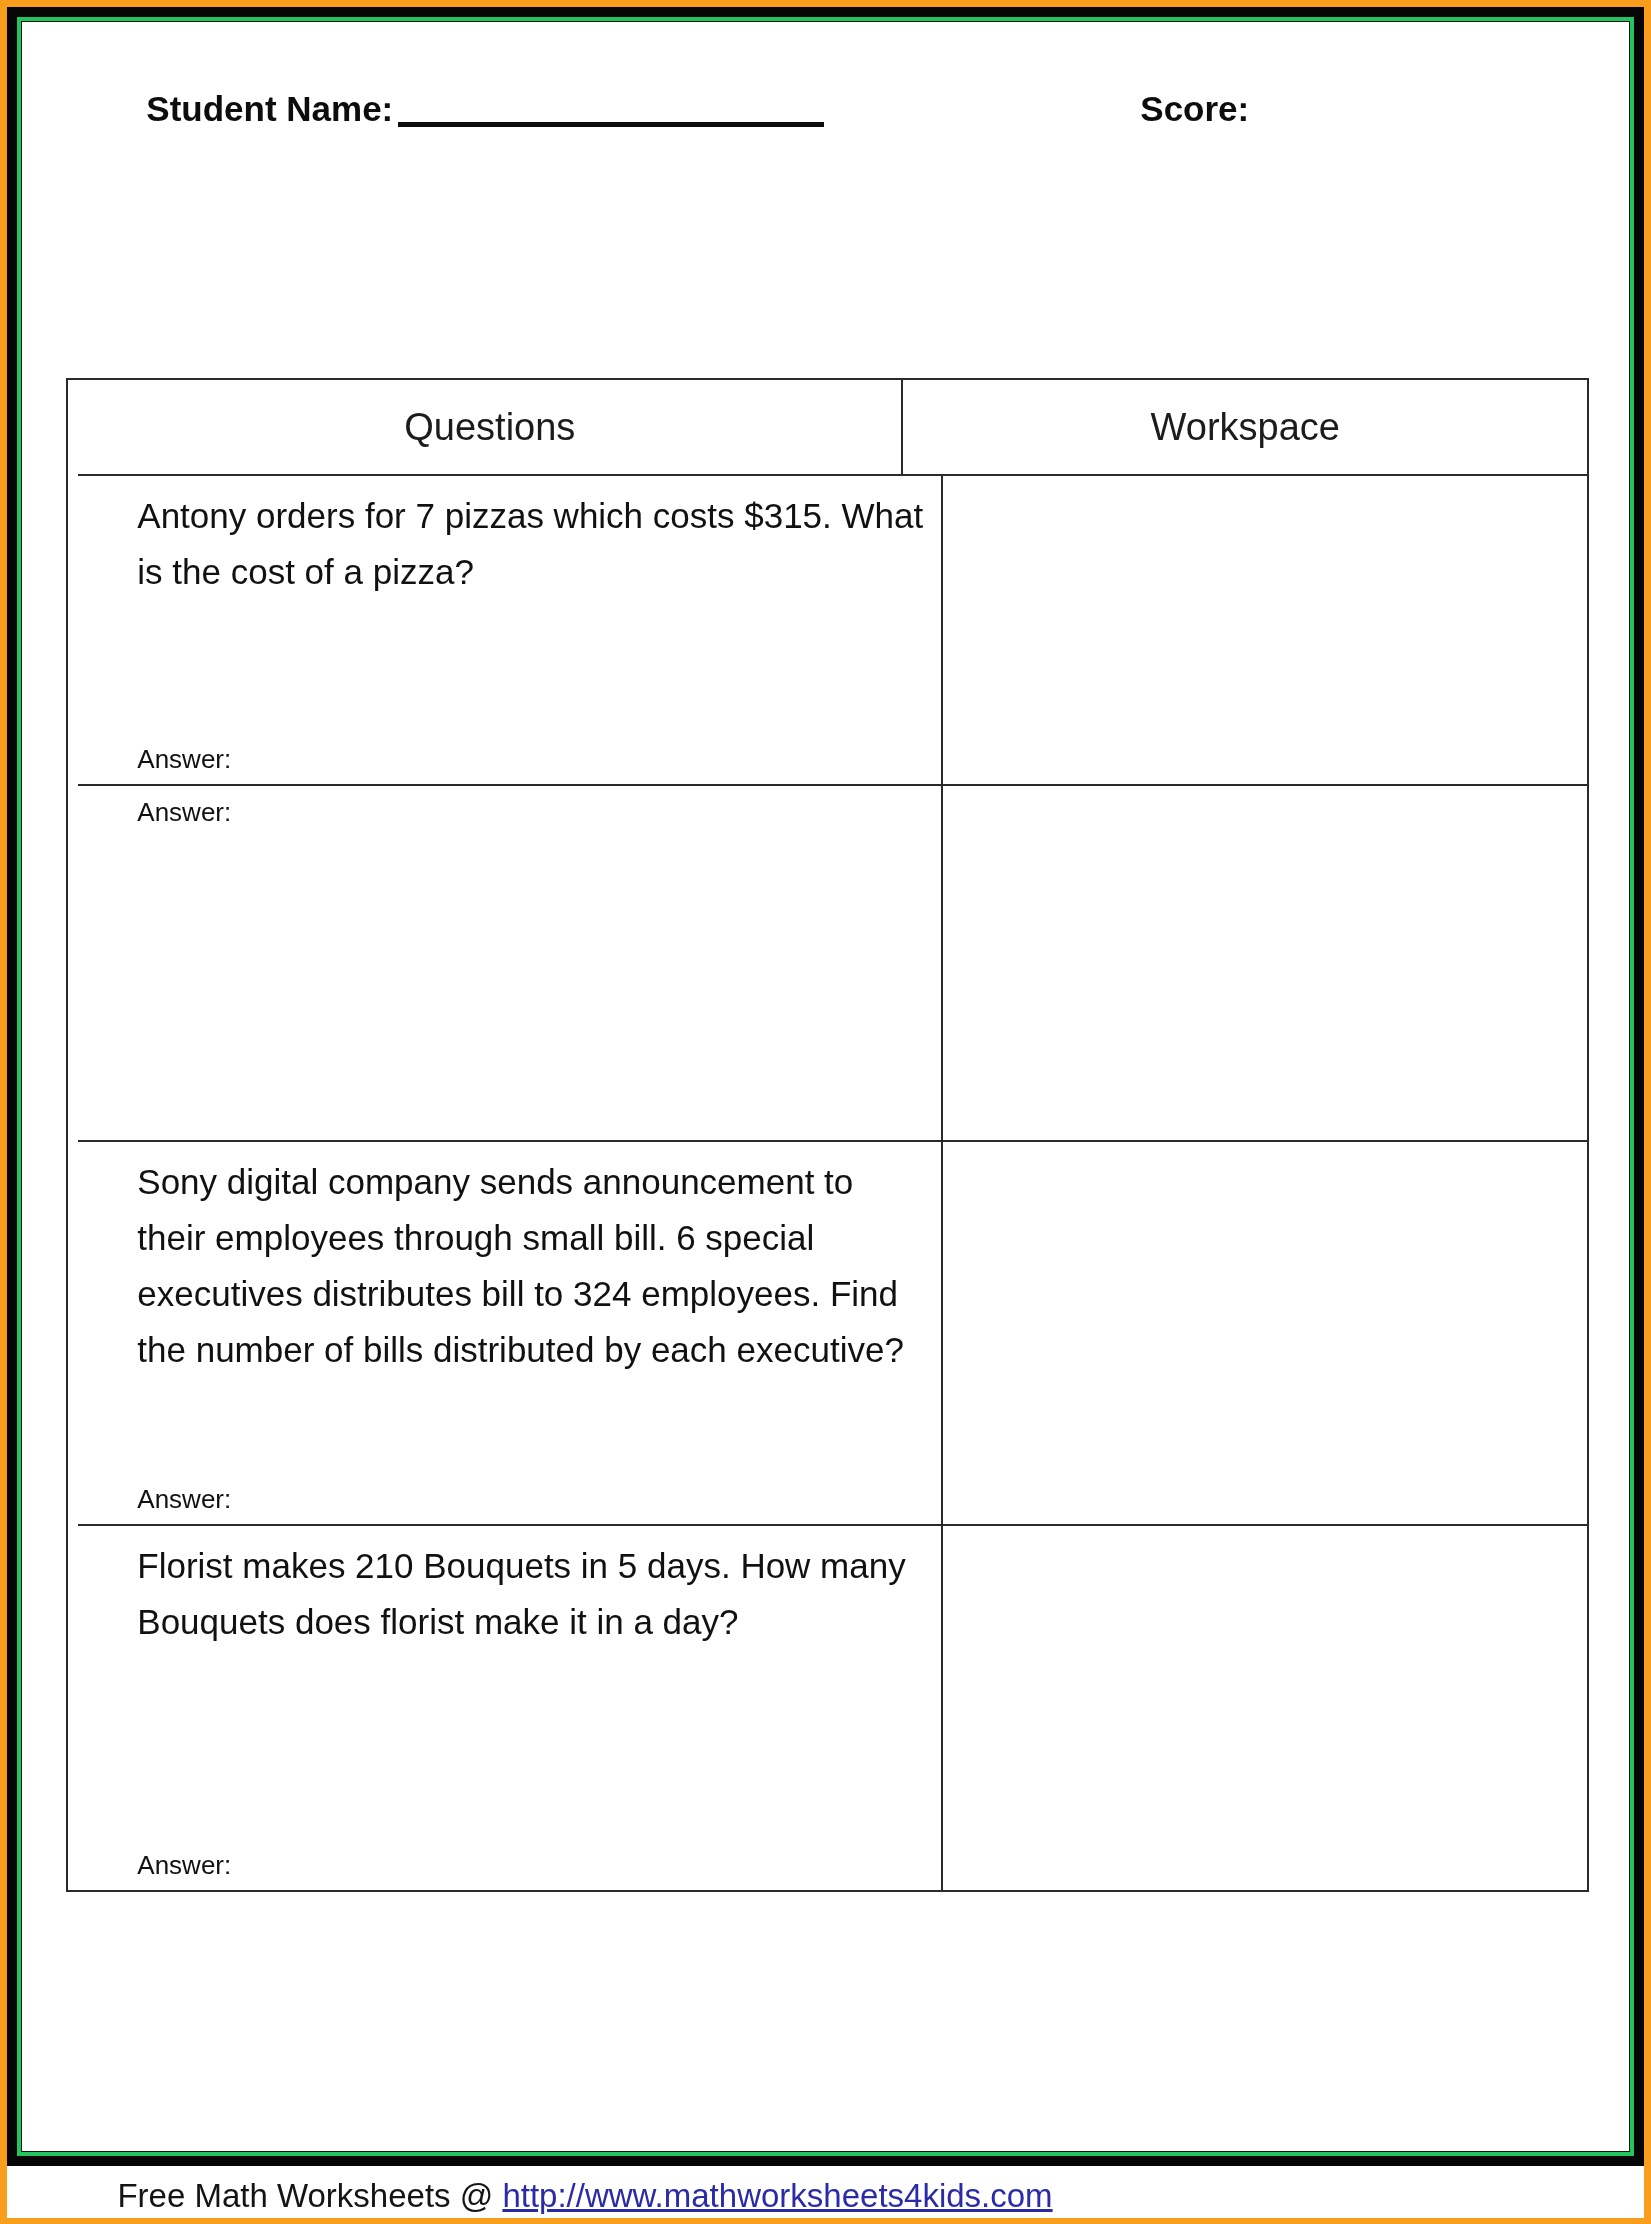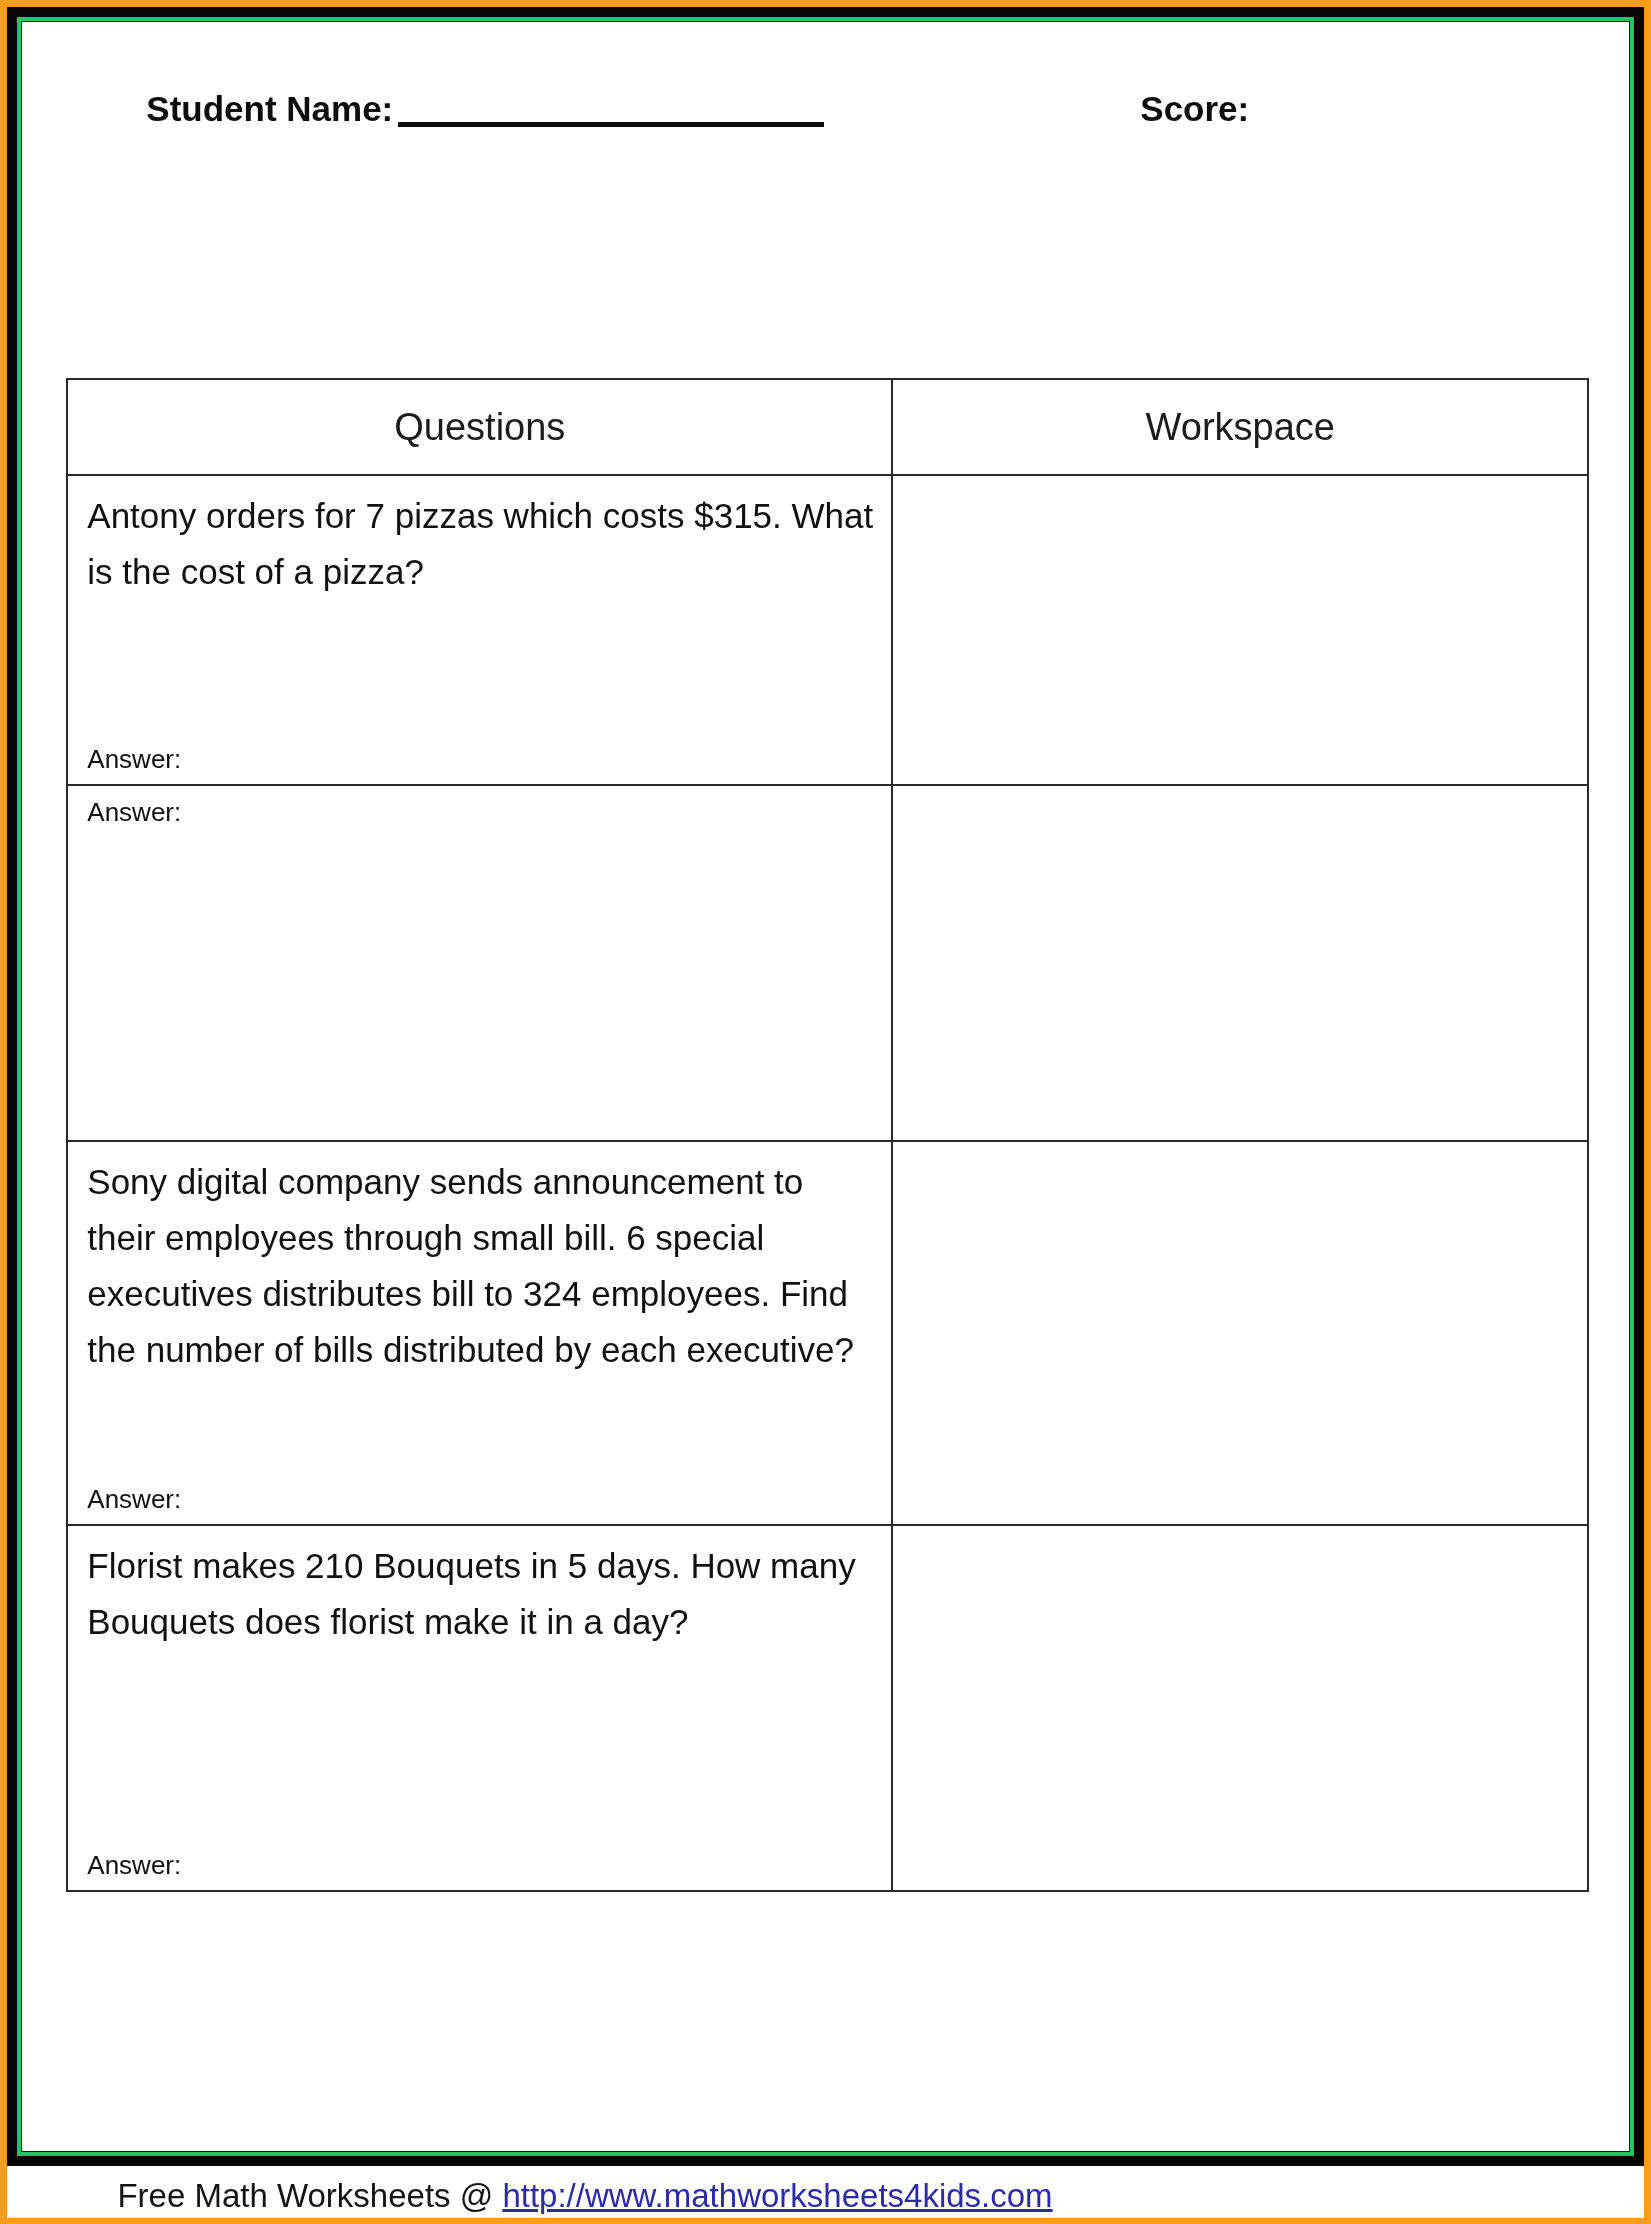--- a/index.html
+++ b/index.html
@@ -60,39 +60,41 @@
     font-size:40px; font-weight:bold; color:#0d0d0d;
     white-space:nowrap;
   }
 
   
   .qtable {
     position:absolute; left:44px; top:356px;
     width:1523px;
     border:2.6px solid #2a2a2a;
     background:#fff;
+    padding-left:10px;
   }
   .t-row { display:flex; border-bottom:2.6px solid #2a2a2a; }
   .t-row:last-child { border-bottom:none; }
   .q-cell { width:825px; border-right:2.6px solid #2a2a2a; }
   .w-cell { flex:1; }
 
   .head-row { height:96px; }
   .head-row .q-cell, .head-row .w-cell {
     display:flex; align-items:center; justify-content:center;
     font-size:38px; font-weight:400; color:#1c1c1c;
   }
   .row-1 { height:310px; }
   .row-2 { height:356px; }
   .row-3 { height:384px; }
   .row-4 { height:364px;border-radius:22px; }
 
   .body-q {
     display:flex; flex-direction:column; justify-content:space-between;
     padding:12px 15.6px 10.4px 19px;
+    margin-left:40px;
   }
   .question {
     width:789px;
     font-size:35px; line-height:56px; color:#111;
   }
   .answer {
     font-size:26px; color:#111; line-height:1.1;
   }
 
   

